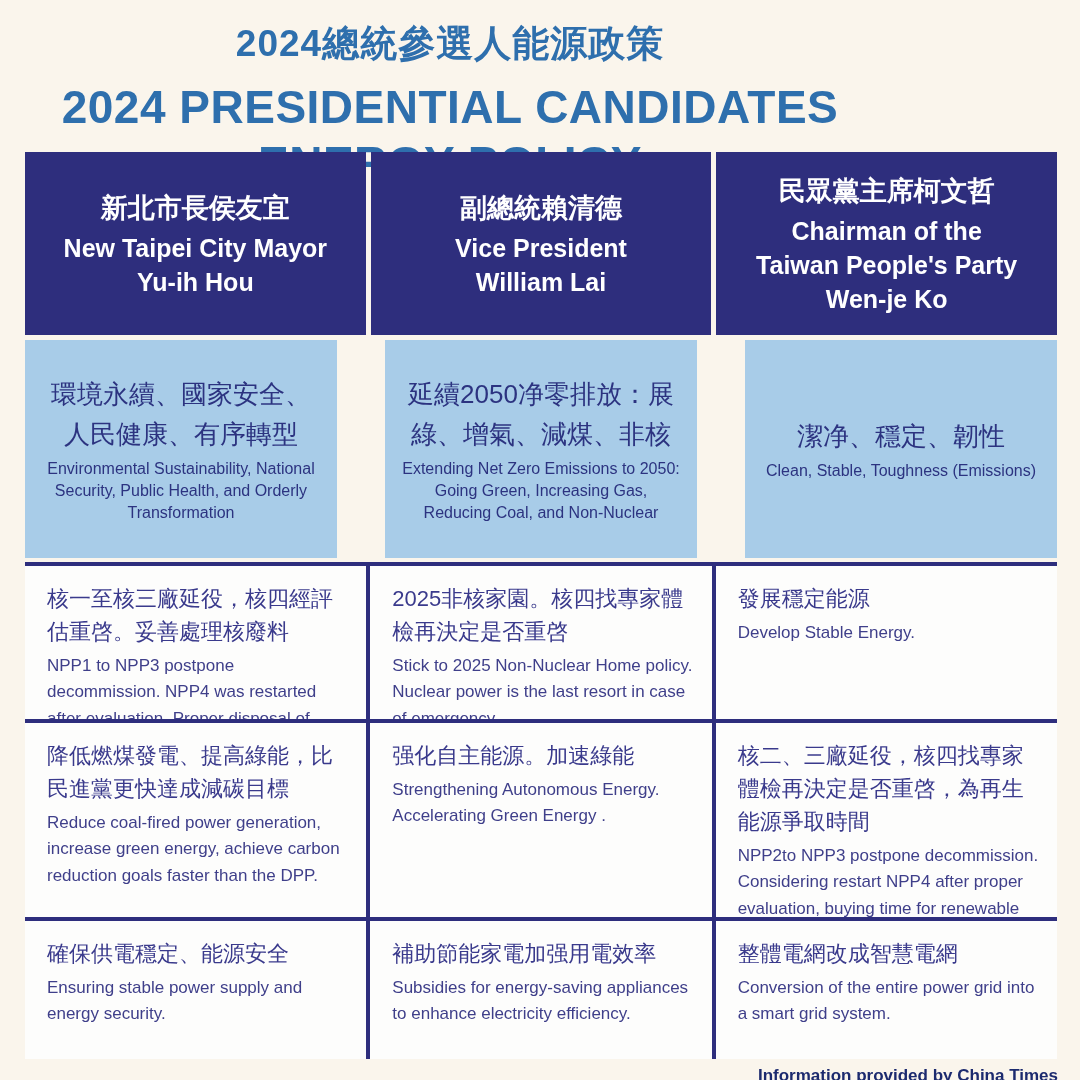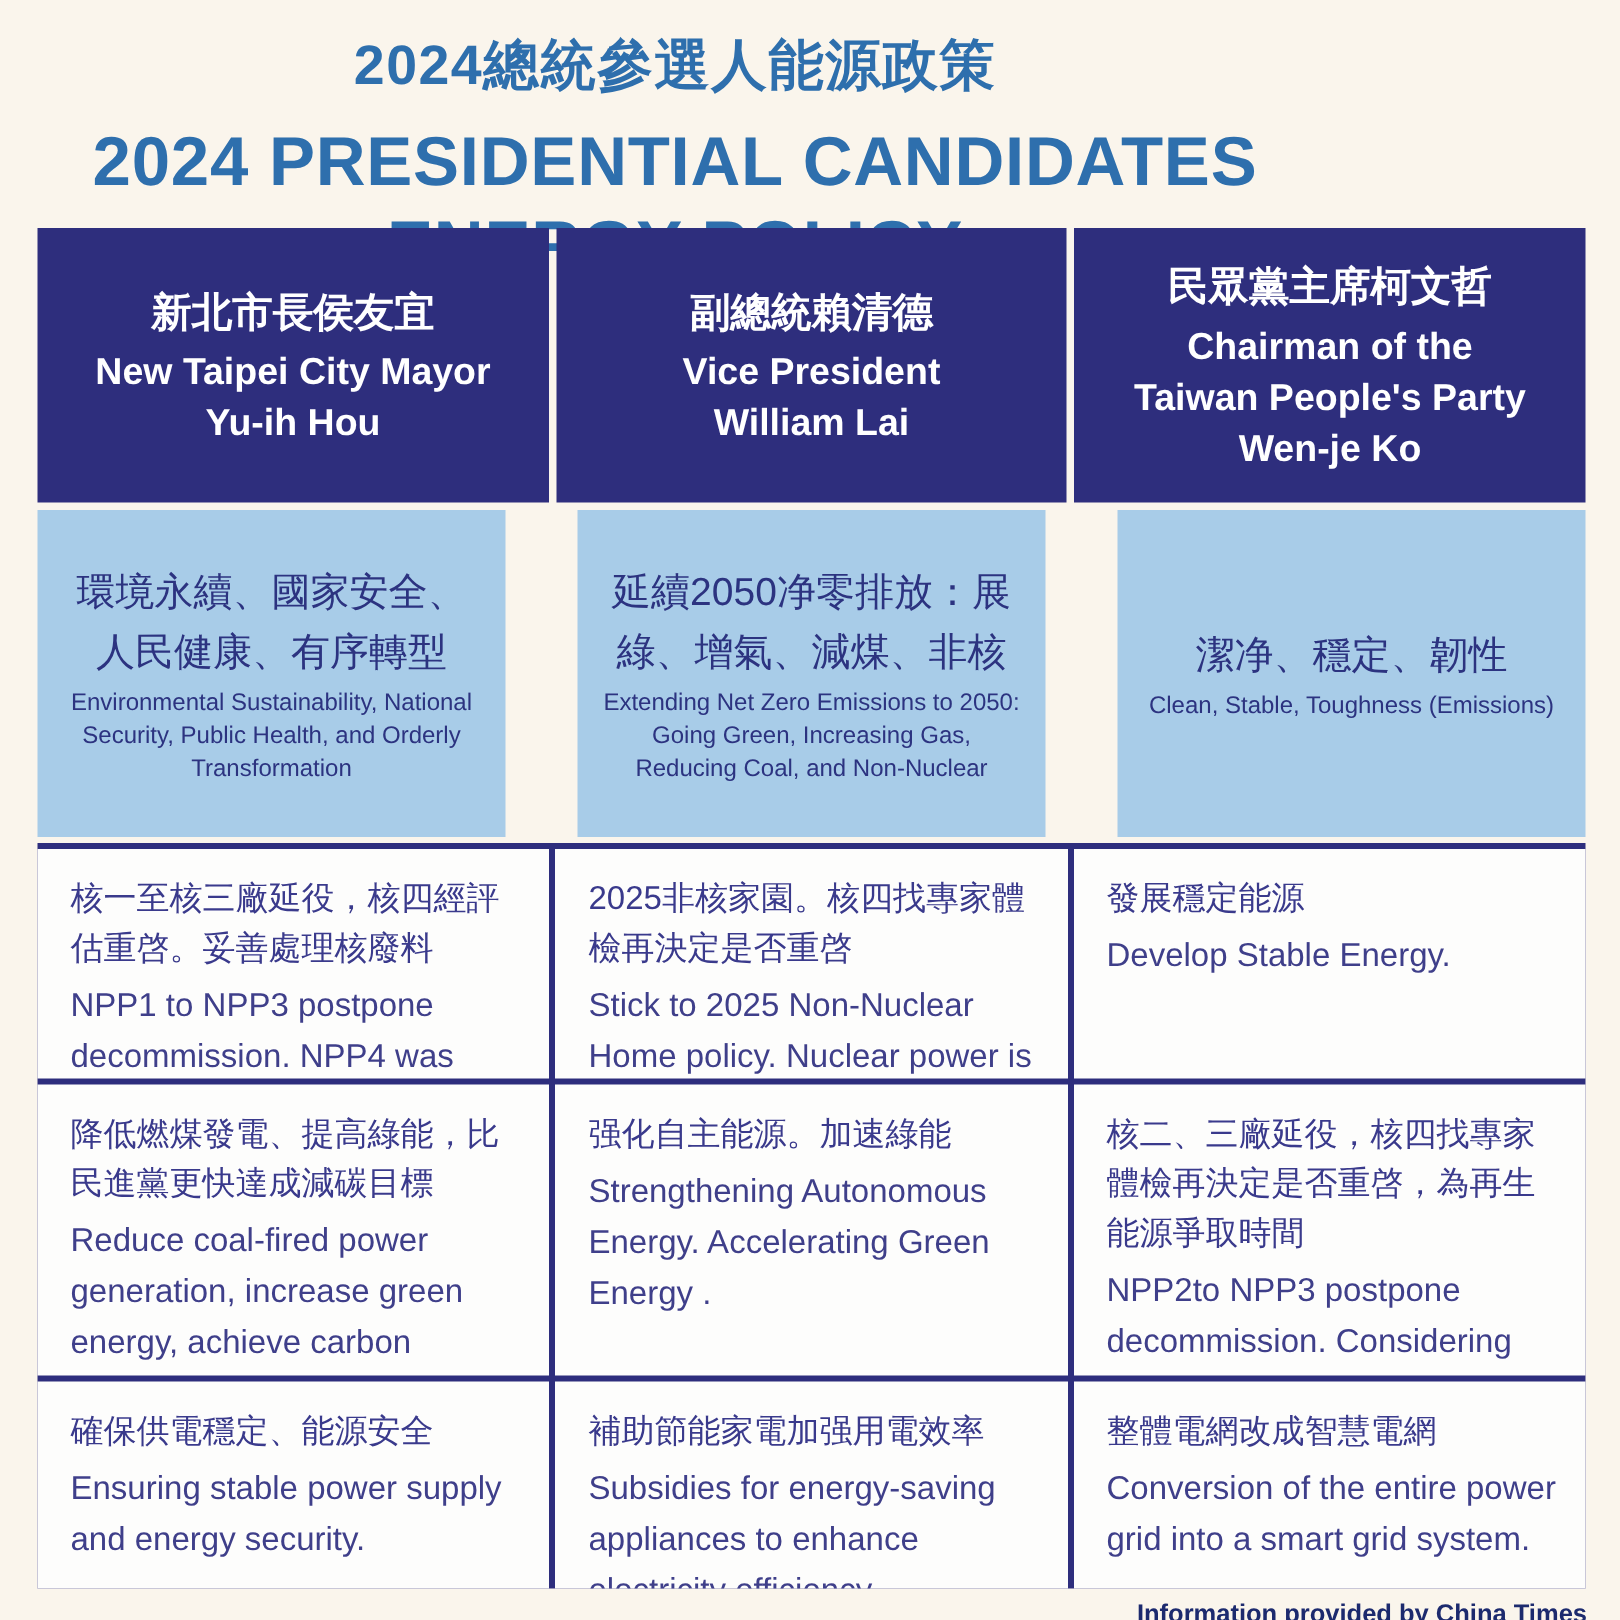--- a/index.html
+++ b/index.html
@@ -39,21 +39,21 @@
     margin-top:4px;background:#2e2e7d;
     display:grid;grid-template-columns:1fr 1fr 1fr;
     grid-template-rows:153px 194px 138px;
     gap:4px;padding-top:4px;
   }
   .white-cell{
     background:#fdfdfc;box-sizing:border-box;
     padding:16px 18px 0 22px;text-align:left;overflow:hidden;
   }
   .cell-zh{font-size:22px;line-height:1.5;color:#3a3a8c;}
-  .cell-en{font-size:22px;line-height:1.55;color:#3f3f8a;margin-top:5px;}
+  .cell-en{font-size:17px;line-height:1.55;color:#3f3f8a;margin-top:5px;}
   .footer{
     position:absolute;right:22px;top:1030px;width:600px;
     text-align:right;font-weight:bold;font-size:17px;line-height:1.32;color:#1c2a6e;z-index:3;margin-top:35px;
   }
 </style>
 </head>
 <body>
 
 <div class="titles">
   <div class="title-zh">2024總統參選人能源政策</div>

